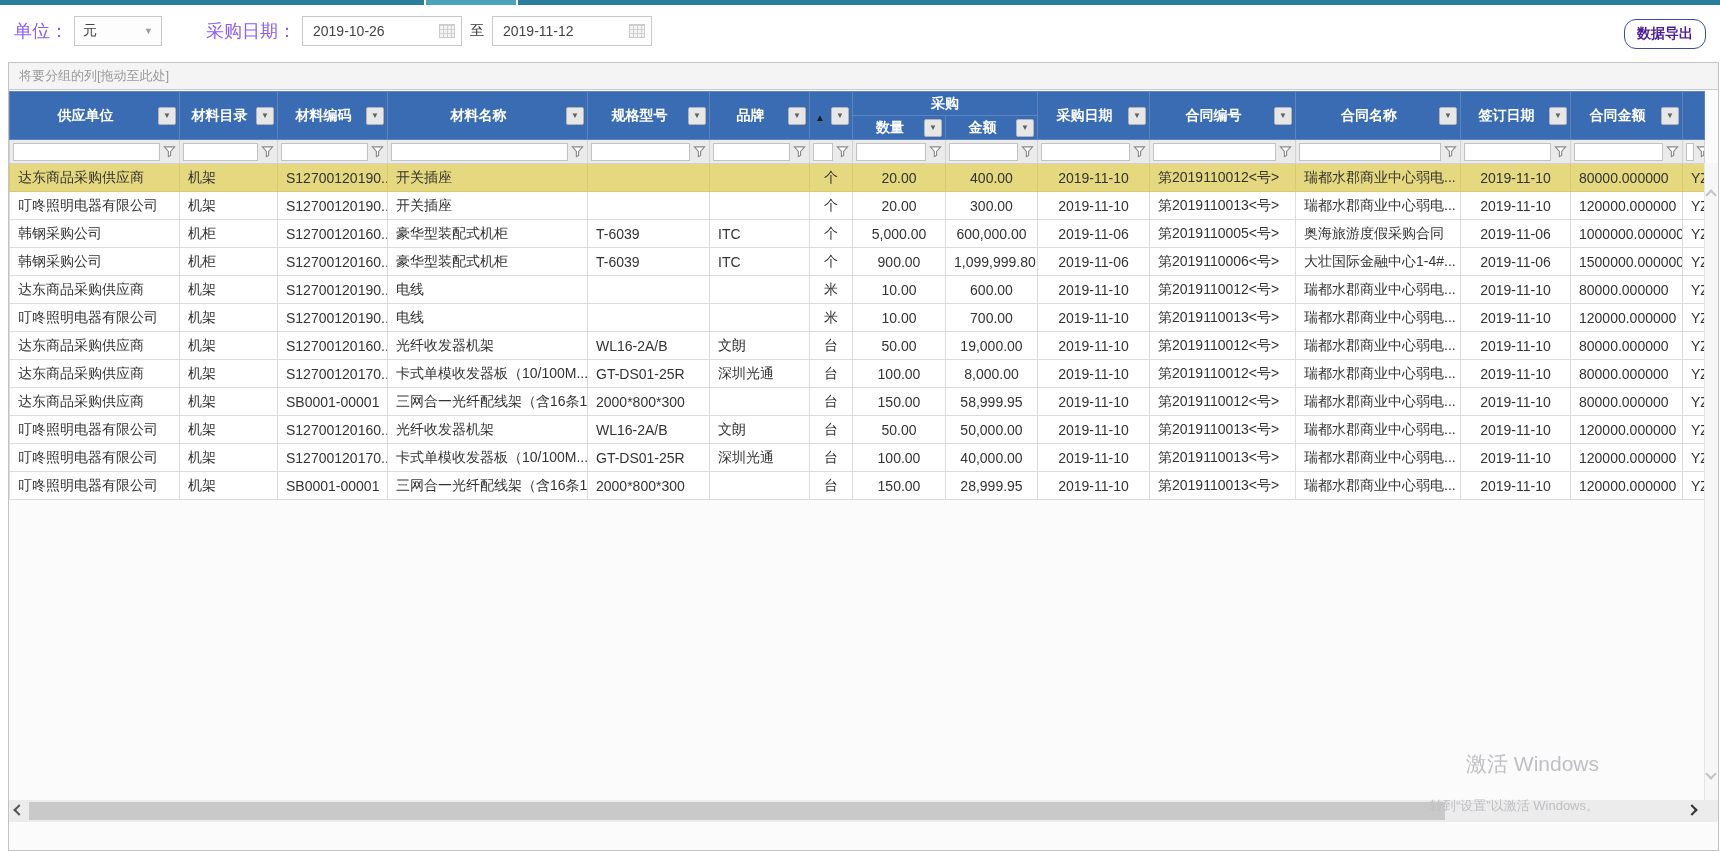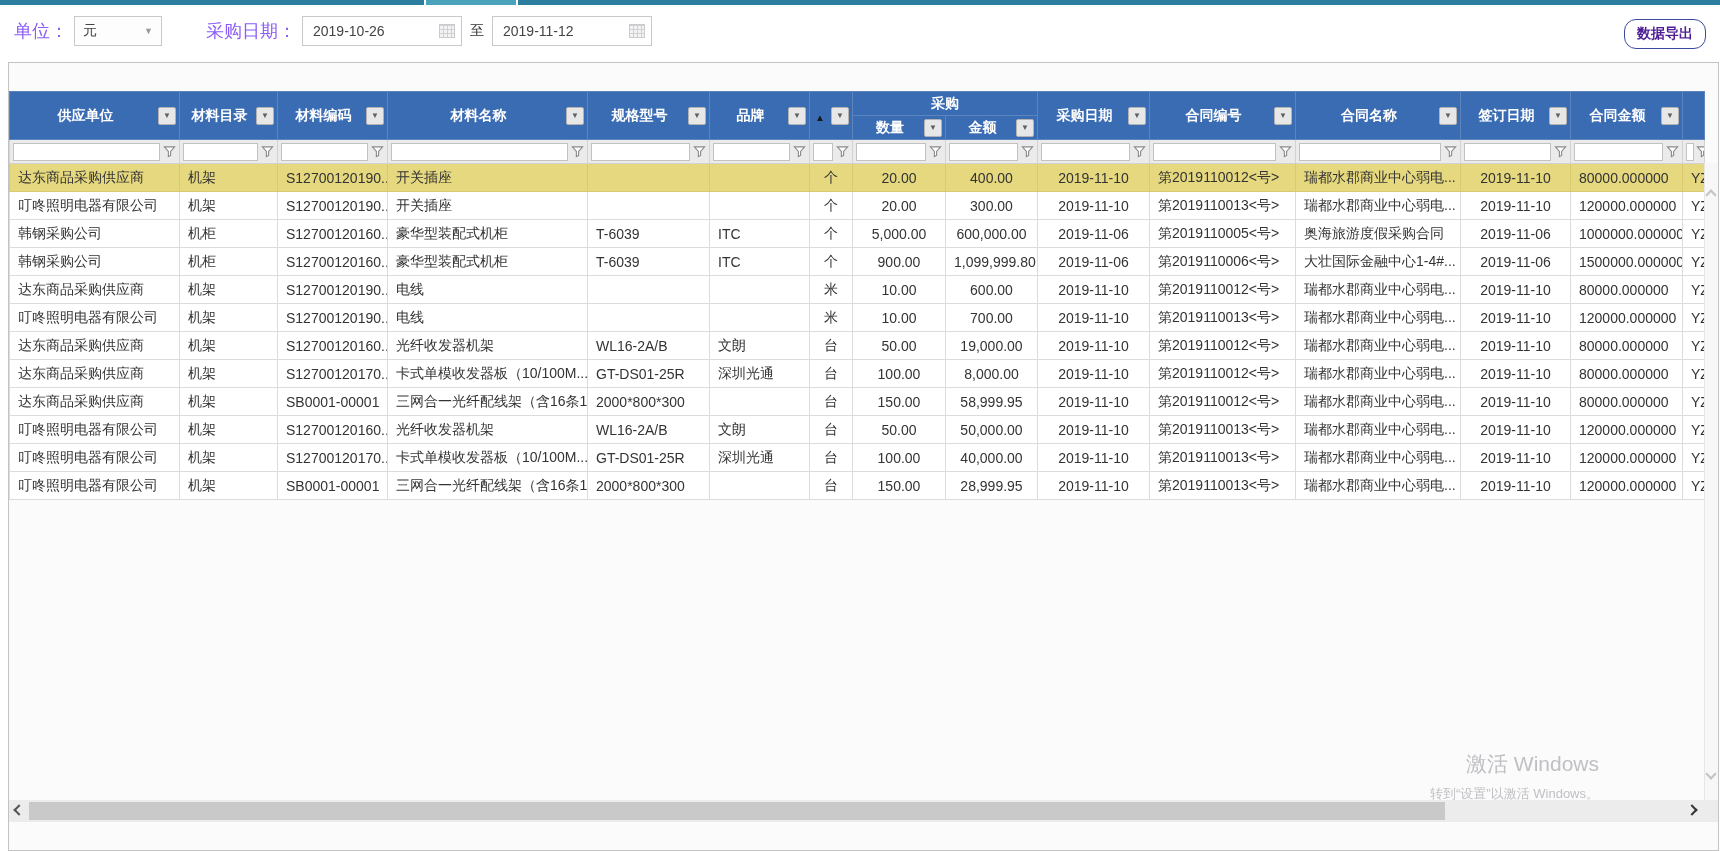--- a/index.html
+++ b/index.html
@@ -72,21 +72,21 @@
 
   
   .grid-footer { position:absolute; left:0; bottom:0; width:1709px; height:28px; background:#dedede; border-top:1px solid #bdbdbd; }
   .agg { position:absolute; top:5px; font-size:14px; color:#222; text-align:right; }
   .agg.qty { left:800px; width:130px; }
   .agg.amount { left:938px; width:84px; }
 
   
   .watermark { position:absolute; left:1430px; top:750px; color:#bfbfc4; z-index:6; pointer-events:none;text-align:right; }
   .watermark .w1 { font-size:21px; }
-  .watermark .w2 { font-size:13px; margin-top:7px; }
+  .watermark .w2 { font-size:13px; margin-top:19px; }
 </style>
 </head>
 <body>
 
 <div class="screen">
 
   <div class="top-strip">
       <div class="seg"></div>
     </div>
 
@@ -105,20 +105,21 @@
     <div class="datebox">
       <span class="date-value">2019-11-12</span>
       <span class="cal-icon"></span>
     </div>
     <div class="export-btn">
       <span>数据导出</span>
     </div>
   </div>
 
   <div class="grid">
+    <div class="group-panel">将要分组的列[拖动至此处]</div>
 
     <table class="grid-table">
       <colgroup>
           <col style="width: 170px;">
           <col style="width: 98px;">
           <col style="width: 110px;">
           <col style="width: 200px;">
           <col style="width: 122px;">
           <col style="width: 100px;">
           <col style="width: 43px;">

